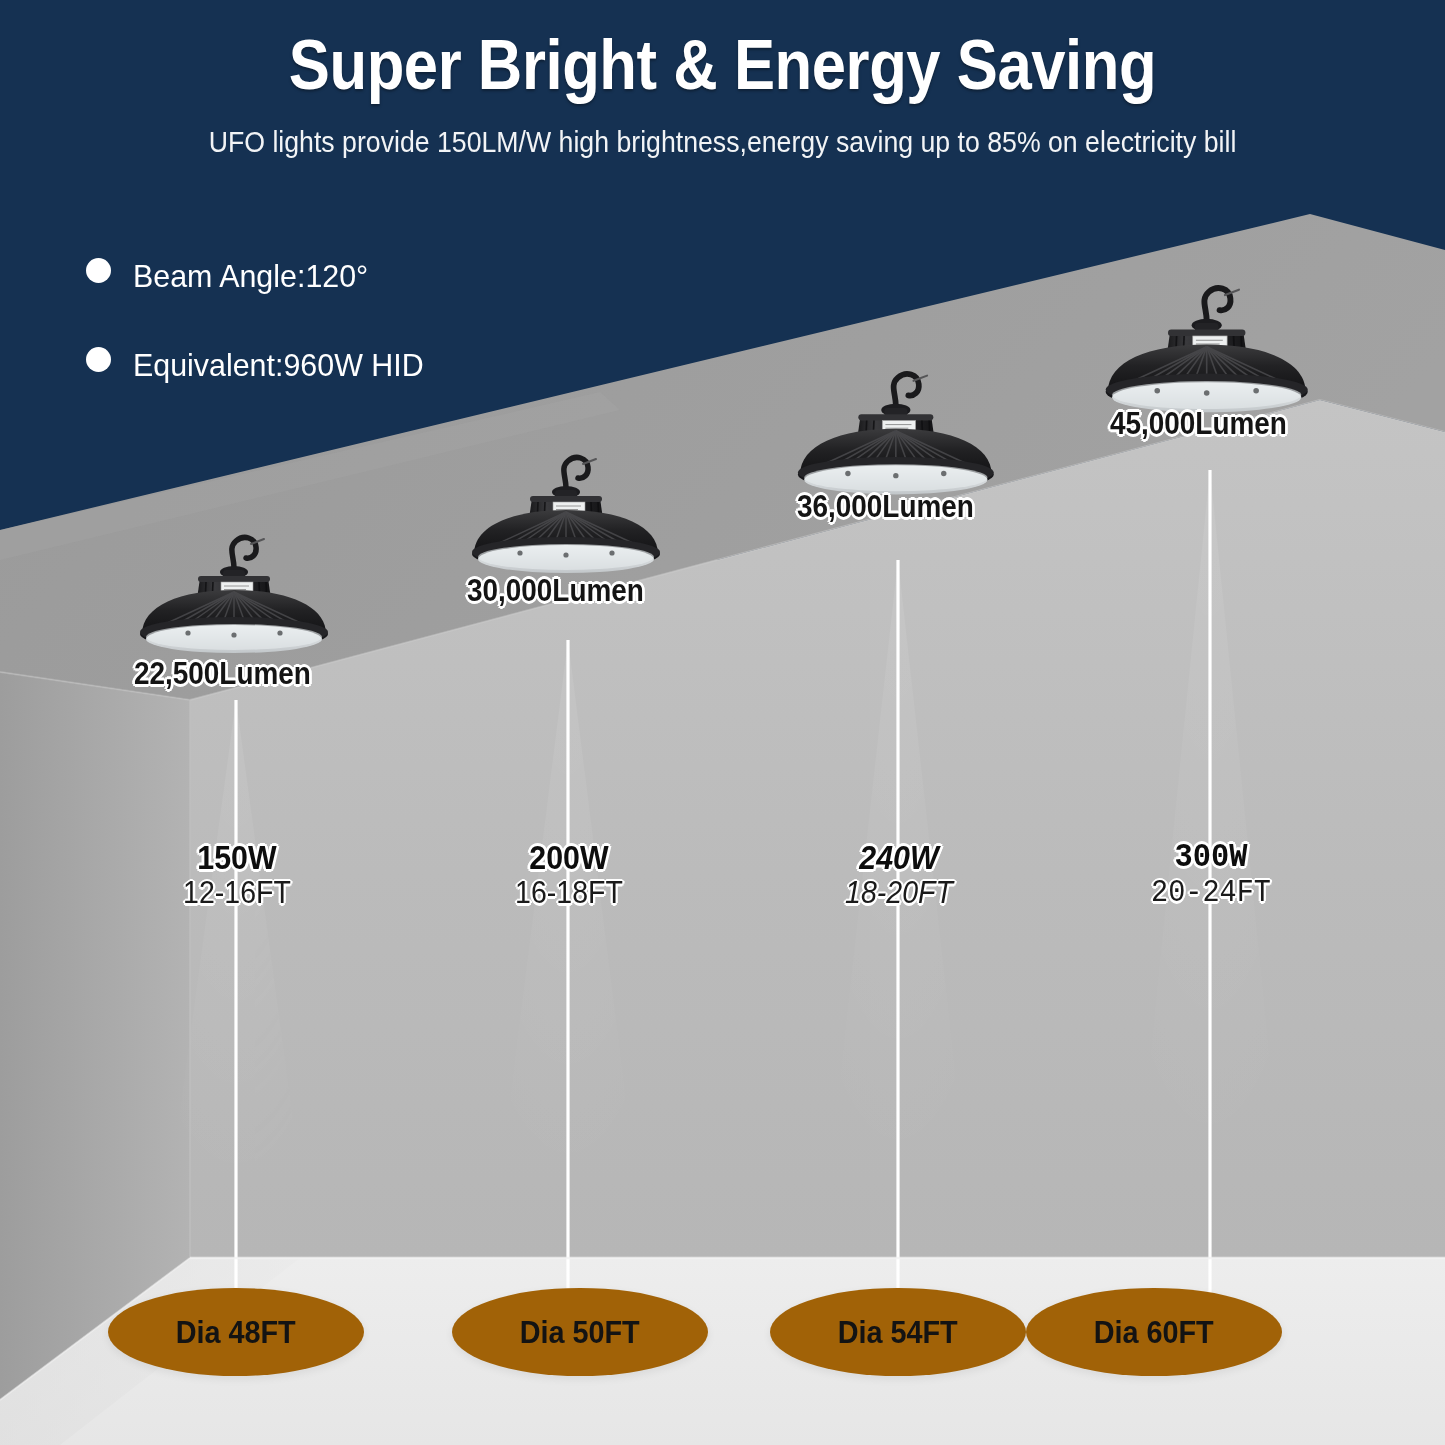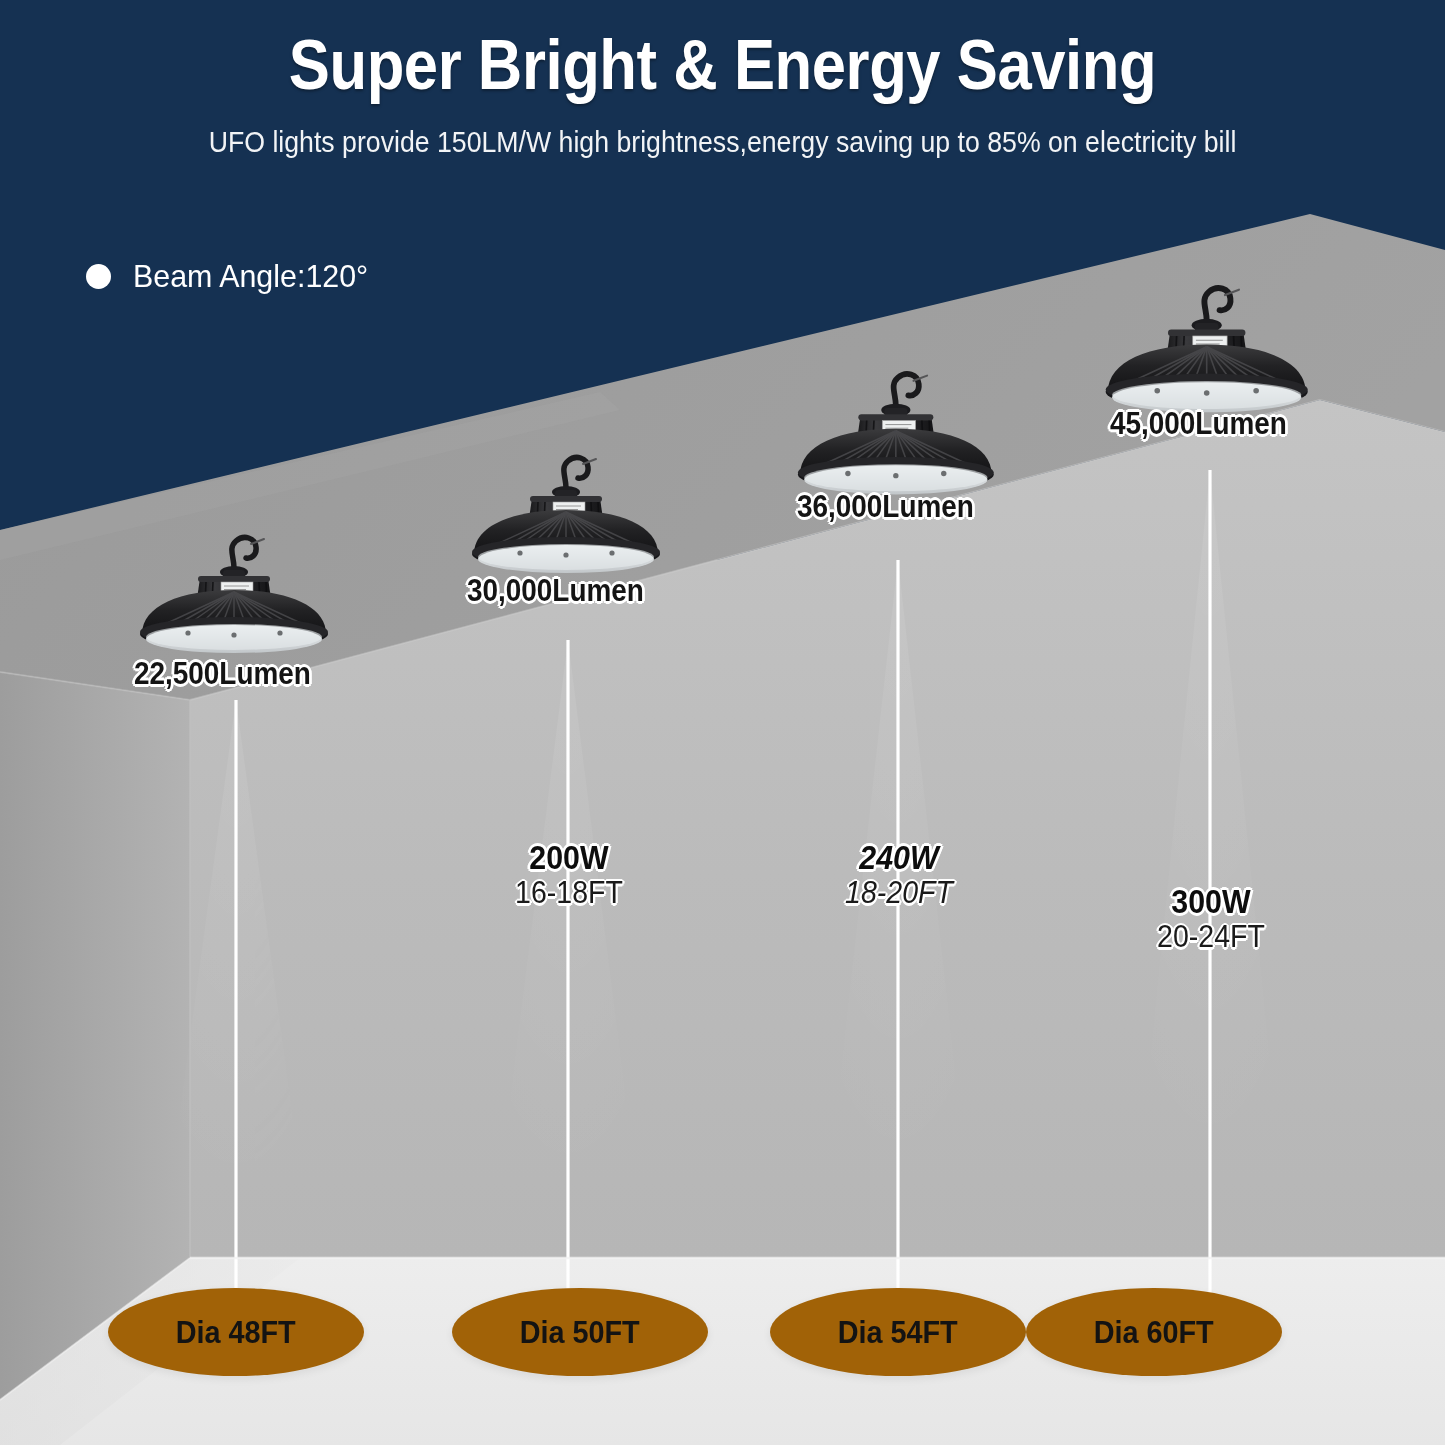--- a/index.html
+++ b/index.html
@@ -56,21 +56,21 @@
   }
 
   
   .bullets {
     position:absolute;
     left:86px; top:258px;
     z-index:40;
   }
   .bullet-row {
     display:flex;
-    align-items:center;
+    align-items:flex-start;
     margin-bottom:52px;
   }
   .bullet-dot {
     width:25px; height:25px;
     border-radius:50%;
     background:#ffffff;
     flex:0 0 auto;
     margin-right:22px;
   }
   .bullet-label {
@@ -240,20 +240,24 @@
 
   <div class="header-text-wrap">
     <div class="headline">Super Bright &amp; Energy Saving</div>
     <div class="subheadline">UFO lights provide 150LM/W high brightness,energy saving up to 85% on electricity bill</div>
   </div>
 
   <div class="bullets">
     <div class="bullet-row">
       <span class="bullet-dot"></span>
       <span class="bullet-label">Beam Angle:120°</span>
+    </div>
+    <div class="bullet-row">
+      <span class="bullet-dot"></span>
+      <span class="bullet-label">Equivalent:960W HID</span>
     </div>
   </div>
 
   <div class="lamp" style="left:118px; top:532px;">
     <svg width="240" height="128" viewBox="0 0 240 128">
       <defs>
         <linearGradient id="fin1" x1="0" y1="0" x2="0" y2="1">
           <stop offset="0%" stop-color="#3b3b3d"></stop>
           <stop offset="45%" stop-color="#222224"></stop>
           <stop offset="100%" stop-color="#121214"></stop>
@@ -464,32 +468,36 @@
       <circle cx="116" cy="103" r="2.6" fill="#6b6e70"></circle>
       <circle cx="162" cy="101" r="2.6" fill="#6b6e70"></circle>
     </svg>
   </div>
 
   <div class="lumen-label" style="left:134px; top:656px;">22,500Lumen</div>
   <div class="lumen-label" style="left:467px; top:573px;">30,000Lumen</div>
   <div class="lumen-label" style="left:797px; top:489px;">36,000Lumen</div>
   <div class="lumen-label" style="left:1110px; top:406px;">45,000Lumen</div>
 
+  <div class="watt-block" style="left:134px; top:840px; width:206px;">
+    <div class="watt-main">150W</div>
+    <div class="watt-sub">12-16FT</div>
+  </div>
 
   <div class="watt-block" style="left:466px; top:840px; width:206px;">
     <div class="watt-main">200W</div>
     <div class="watt-sub">16-18FT</div>
   </div>
 
   <div class="watt-block" style="left:796px; top:840px; width:206px;font-style:italic;">
     <div class="watt-main">240W</div>
     <div class="watt-sub">18-20FT</div>
   </div>
 
-  <div class="watt-block" style="left:1108px; top:884px; width:206px;">
+  <div class="watt-block" style="left:1108px; top:840px; width:206px;font-family:Liberation Mono, monospace;">
     <div class="watt-main">300W</div>
     <div class="watt-sub">20-24FT</div>
   </div>
 
   <div class="dia-ellipse" style="left:108px; top:1288px;">
     <span class="dia-label">Dia 48FT</span>
   </div>
   <div class="dia-ellipse" style="left:452px; top:1288px;">
     <span class="dia-label">Dia 50FT</span>
   </div>

